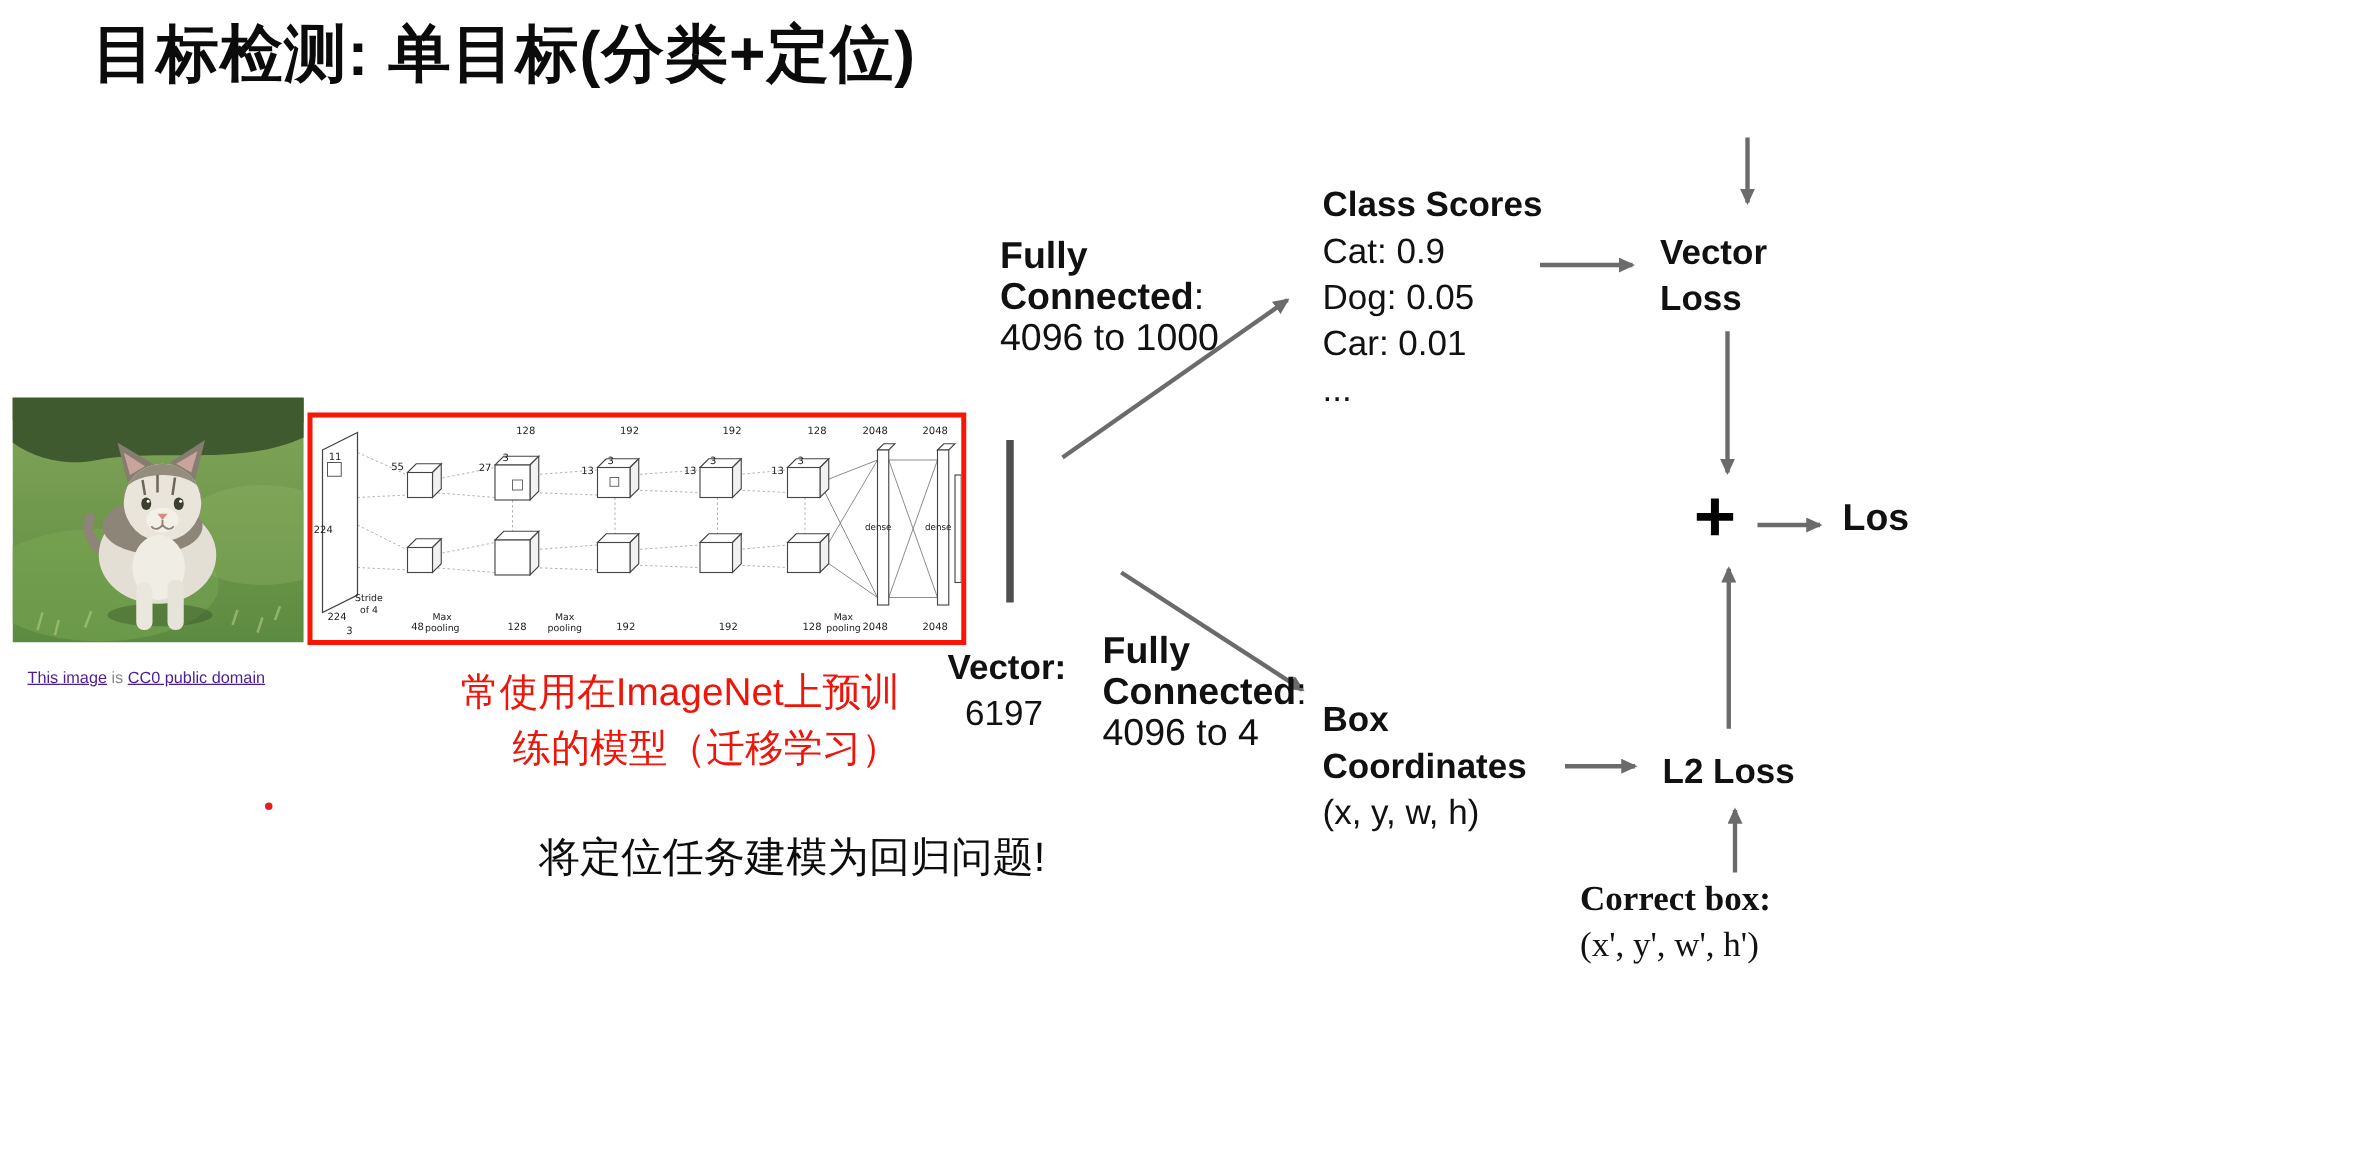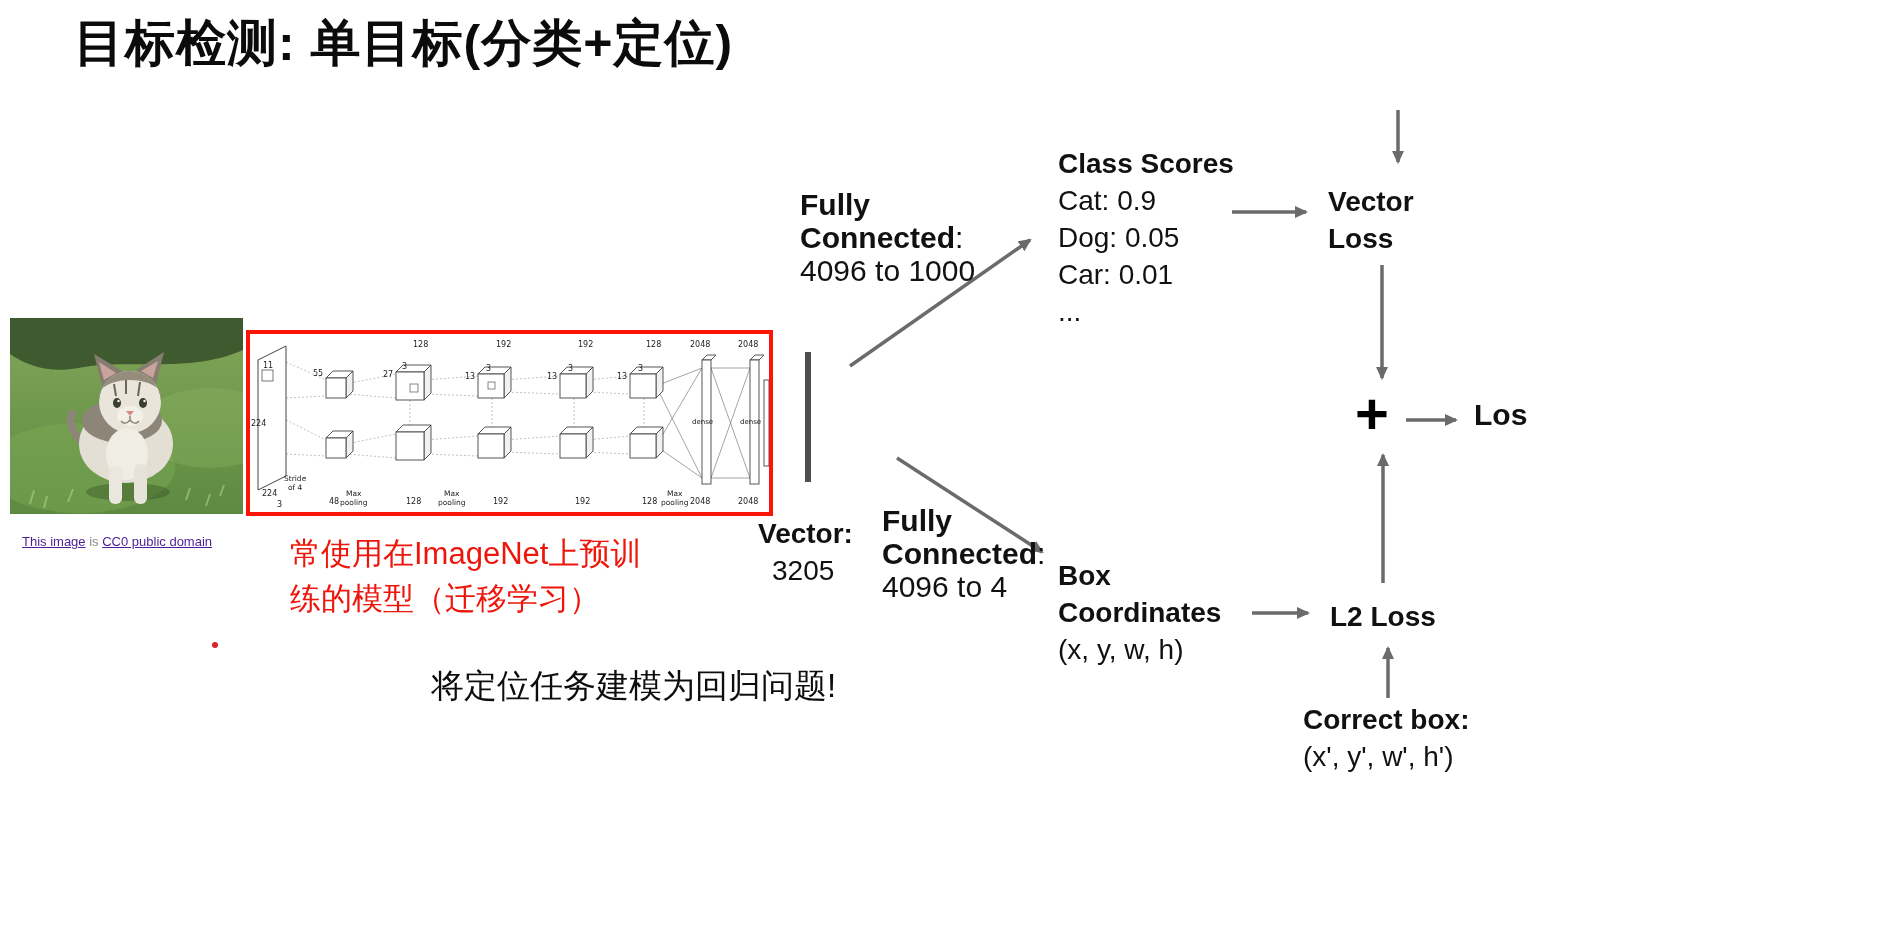--- a/index.html
+++ b/index.html
@@ -7,21 +7,21 @@
   .slide{position:relative;width:1528px;height:938px;background:#fff;overflow:hidden;}
   .abs{position:absolute;}
   .b{font-weight:bold;}
   .t28{font-size:28px;line-height:37px;}
   .t26{font-size:30px;line-height:33px;}
   h1.title{position:absolute;left:74px;top:10px;margin:0;font-size:50px;font-weight:900;letter-spacing:1px;color:#0b0b0b;}
   .watermark{position:absolute;left:1700px;top:6px;display:flex;align-items:center;gap:24px;color:rgba(175,175,175,0.55);font-weight:bold;font-size:32px;font-style:italic;}
   .arrows{position:absolute;left:0;top:0;pointer-events:none;}
   .vbar{position:absolute;left:805px;top:352px;width:6px;height:130px;background:#4f4f4f;}
   .redbox{position:absolute;left:246px;top:330px;width:527px;height:186px;border:4px solid #fa1505;box-sizing:border-box;background:#fff;}
-  .rednote{position:absolute;left:290px;top:531px;width:430px;text-align:left;color:#ee160b;font-size:31px;line-height:45px;}
+  .rednote{position:absolute;left:290px;top:531px;width:430px;text-align:right;color:#ee160b;font-size:31px;line-height:45px;}
   .bottomnote{position:absolute;left:431px;top:664px;font-size:33px;color:#0d0d0d;}
   .credit{position:absolute;left:22px;top:534px;font-size:13px;color:#8a8a8a;}
   .credit a{color:#4c1d95;text-decoration:underline;cursor:pointer;}
   .plus{position:absolute;left:1355px;top:384px;font-size:58px;font-weight:900;color:#000;line-height:60px;}
   .loss{position:absolute;left:1474px;top:398px;font-size:30px;font-weight:bold;}
   .reddot{position:absolute;left:212px;top:642px;width:6px;height:6px;border-radius:50%;background:#e02020;}
   #cnn-svg text{fill:#222;font-family:"DejaVu Sans","Liberation Sans",sans-serif;}
   .catbox{position:absolute;left:10px;top:318px;width:233px;height:196px;}
 </style>
 </head>
@@ -222,21 +222,21 @@
     </svg>
   </div>
 
   <div class="rednote">
     <div>常使用在ImageNet上预训</div>
     <div>练的模型（迁移学习）</div>
   </div>
 
   <div class="vbar"></div>
   <div class="abs t28 b" style="left:758px;top:515px;">Vector:</div>
-  <div class="abs t28" style="left:772px;top:552px;">3205</div>
+  <div class="abs t28" style="left:772px;top:552px;">6197</div>
 
   <div class="abs t26" style="left:800px;top:188px;">
     <div><span class="b">Fully</span></div>
     <div><span class="b">Connected</span><span>:</span></div>
     <div><span>4096 to 1000</span></div>
   </div>
 
   <div class="abs t26" style="left:882px;top:504px;">
     <div><span class="b">Fully</span></div>
     <div><span class="b">Connected</span><span>:</span></div>
@@ -258,21 +258,21 @@
 
 
   <div class="abs t28" style="left:1058px;top:557px;">
     <div class="b">Box</div>
     <div class="b">Coordinates</div>
     <div>(x, y, w, h)</div>
   </div>
 
   <div class="abs t28 b" style="left:1330px;top:598px;">L2 Loss</div>
 
-  <div class="abs t28" style="left:1303px;top:701px;">
+  <div class="abs t28" style="left:1264px;top:701px;font-family:Liberation Serif, serif;">
     <div class="b">Correct box:</div>
     <div>(x', y', w', h')</div>
   </div>
 
   <div class="plus">+</div>
   <div class="loss">Loss</div>
 
   <div class="bottomnote">将定位任务建模为回归问题!</div>
 
   <span class="reddot"></span>

